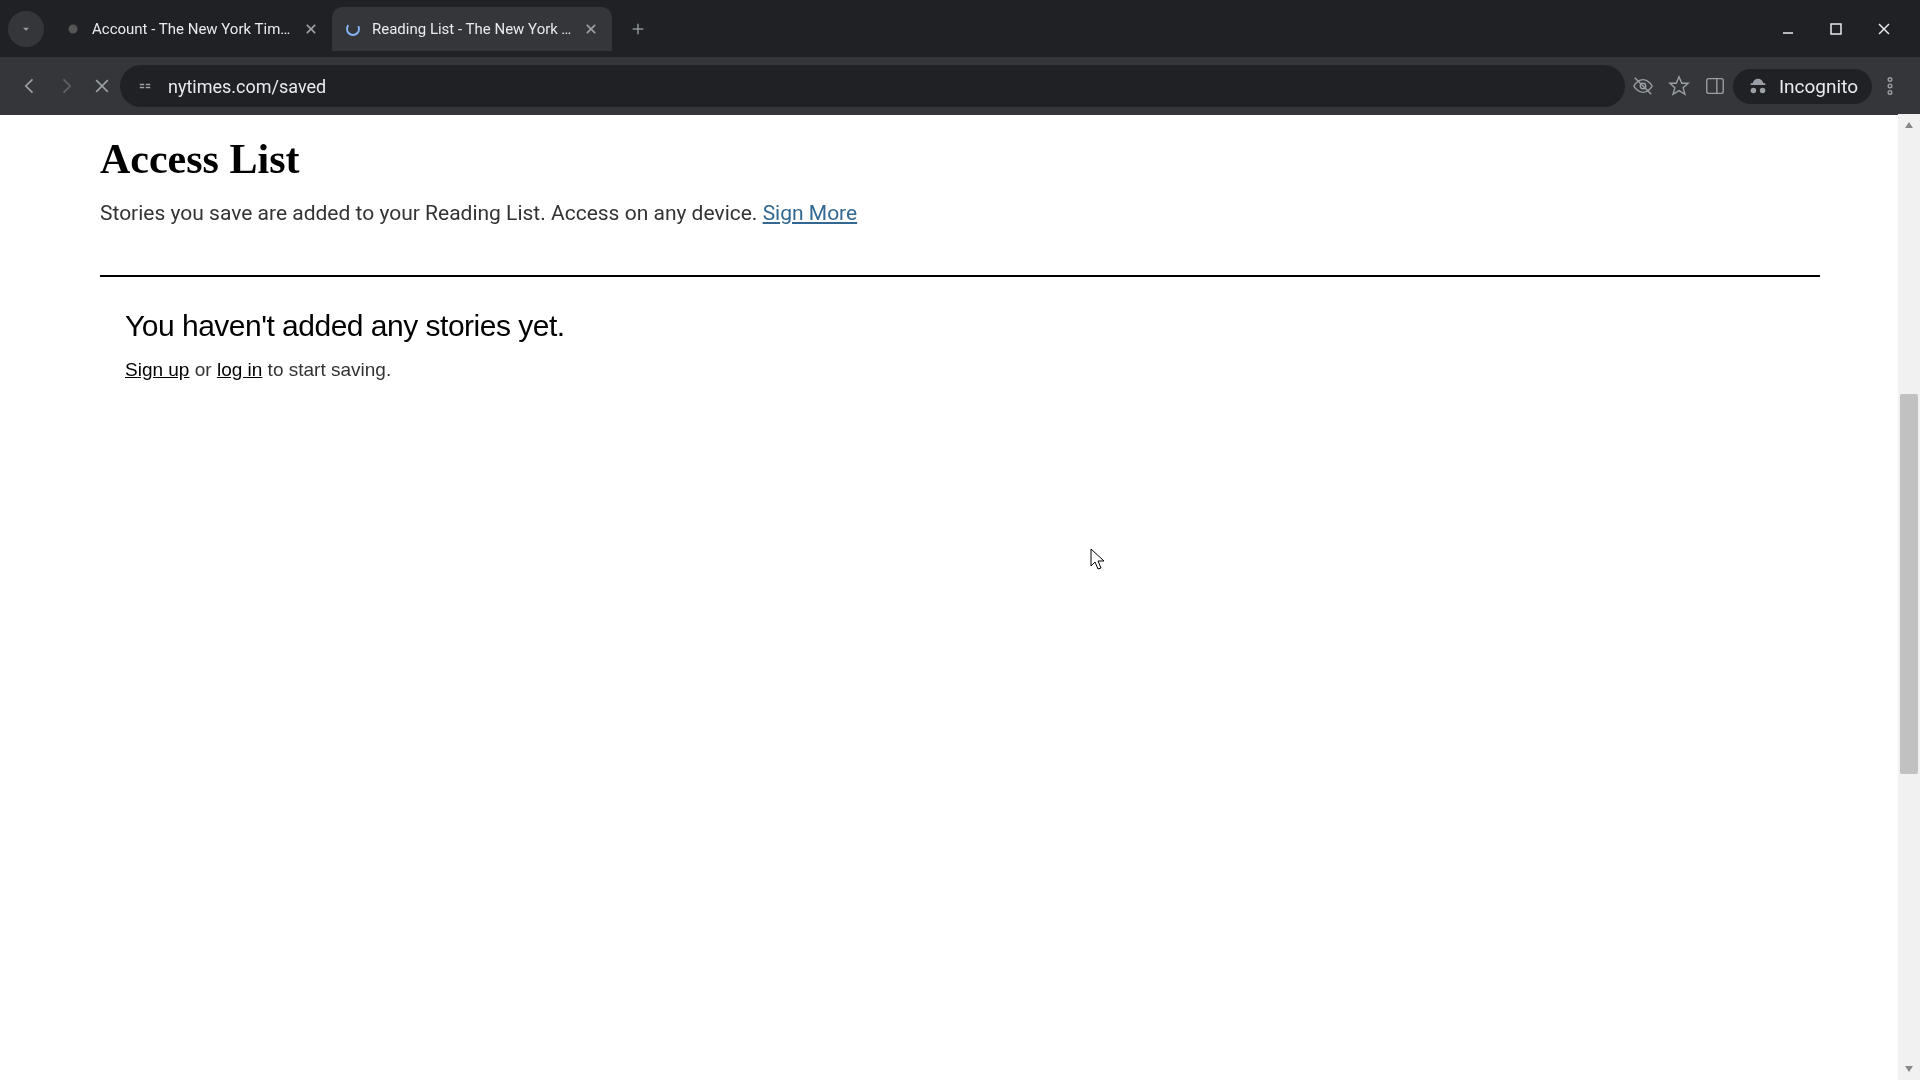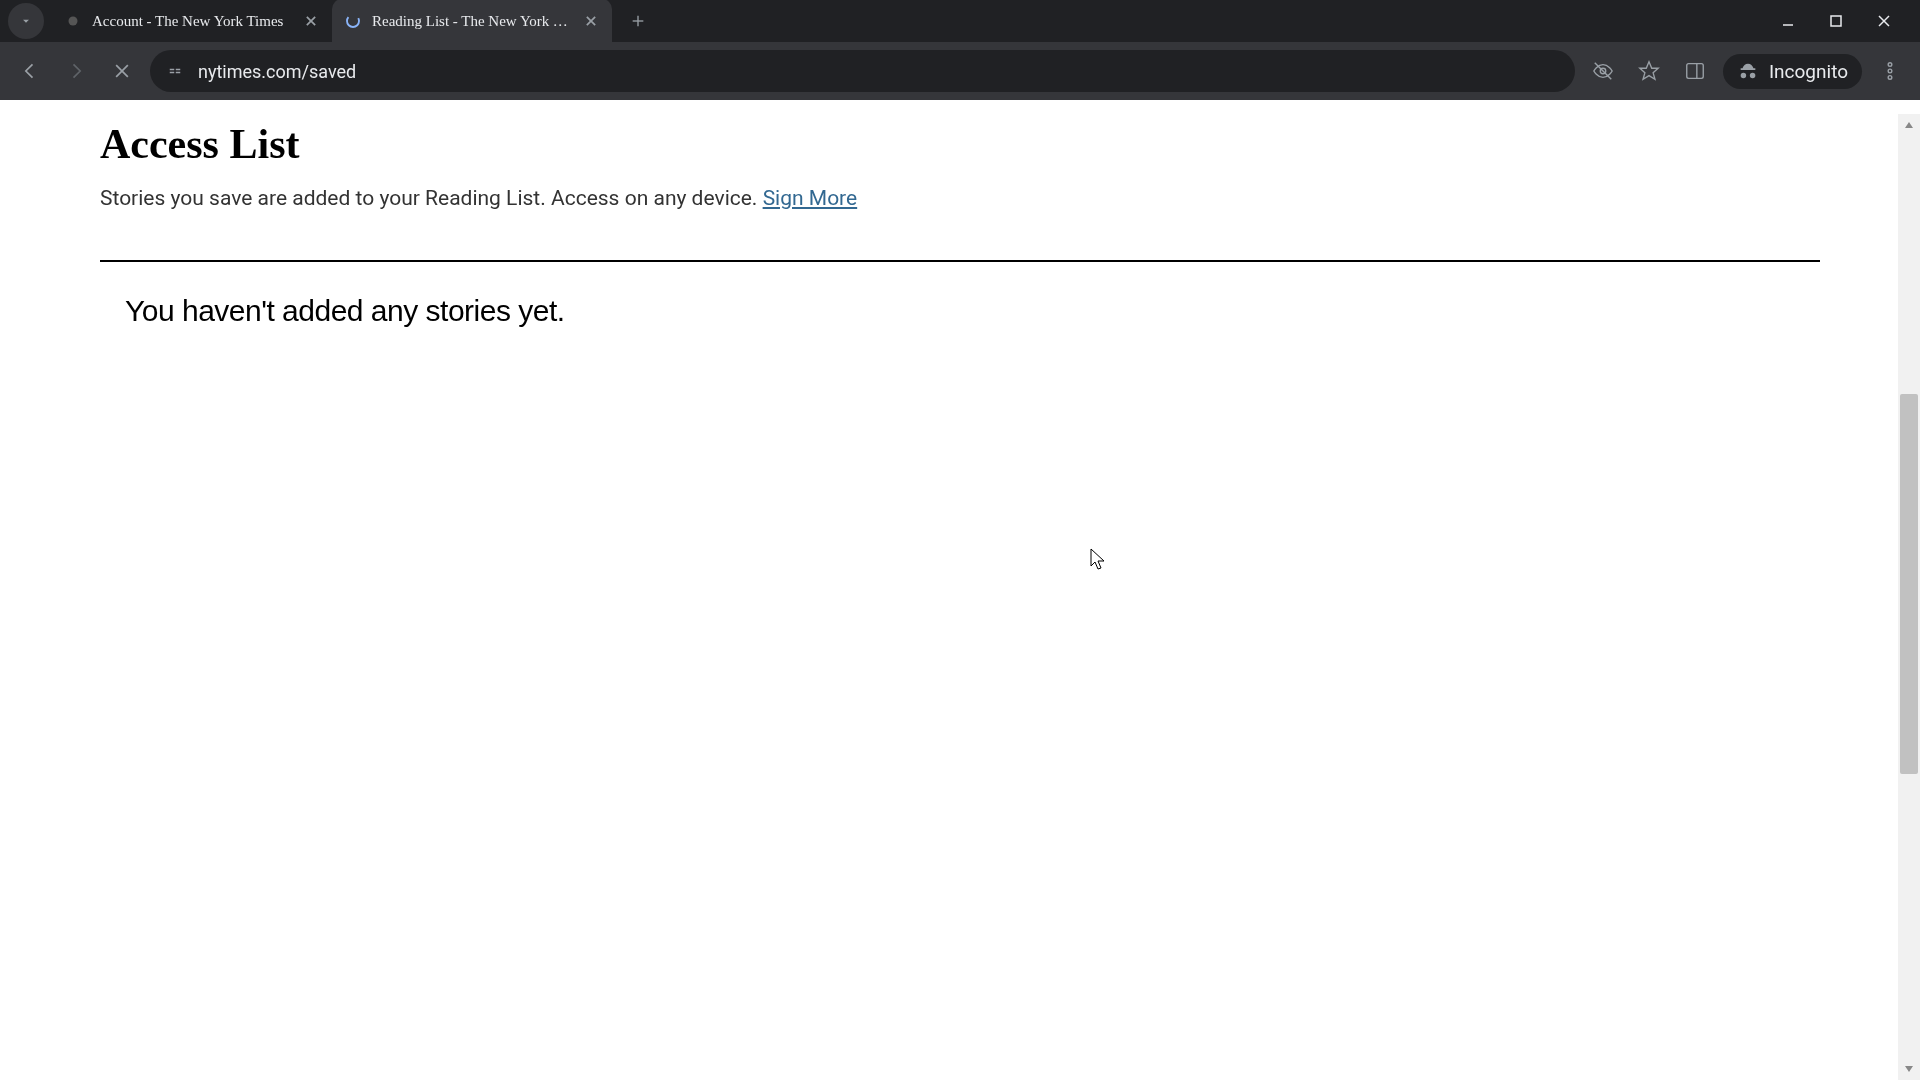--- a/index.html
+++ b/index.html
@@ -1,35 +1,35 @@
 <!DOCTYPE html>
 <html><head>
 <meta charset="utf-8">
 <style>
 * { margin: 0; padding: 0; box-sizing: border-box; }
 body { font-family: -apple-system, BlinkMacSystemFont, "Segoe UI", Roboto, Arial, sans-serif; background: #fff; width: 1920px; height: 1080px; overflow: hidden; position: relative; }
 
 
 .browser-chrome { background: #202124; color: #e8eaed; }
-.tab-bar { display: flex; align-items: center; height: 42px; padding: 0 8px; font-family: Liberation Serif, serif; }
+.tab-bar { display: flex; align-items: center; height: 57px; padding: 0 8px; }
 .tab-search { width: 36px; height: 36px; display: flex; align-items: center; justify-content: center; border-radius: 50%; background: #35363a; margin-right: 8px; }
 .tab-search svg { width: 14px; height: 14px; fill: #9aa0a6; }
 .tab { display: flex; align-items: center; height: 44px; padding: 0 12px; min-width: 280px; max-width: 280px; border-radius: 10px 10px 0 0; position: relative; }
 .tab.active { background: #35363a; }
 .tab-favicon { width: 18px; height: 18px; margin-right: 10px; display: flex; align-items: center; justify-content: center; }
 .tab-title { flex: 1; white-space: nowrap; overflow: hidden; text-overflow: ellipsis; font-size: 15px; color: #e8eaed; }
 .tab-close { width: 18px; height: 18px; display: flex; align-items: center; justify-content: center; margin-left: 8px; }
 .tab-close svg { width: 10px; height: 10px; stroke: #9aa0a6; stroke-width: 2; }
 .new-tab { width: 36px; height: 36px; display: flex; align-items: center; justify-content: center; margin-left: 8px; }
 .new-tab svg { width: 16px; height: 16px; stroke: #9aa0a6; stroke-width: 2; }
 .window-controls { margin-left: auto; display: flex; gap: 24px; padding-right: 16px; }
 .win-ctrl { width: 24px; height: 24px; display: flex; align-items: center; justify-content: center; }
 .win-ctrl svg { width: 14px; height: 14px; stroke: #e8eaed; stroke-width: 1.5; fill: none; }
 
-.addr-bar { display: flex; align-items: center; height: 58px; padding: 0 12px; background: #35363a; gap: 10px; }
+.addr-bar { display: flex; align-items: center; height: 58px; padding: 0 12px; background: #35363a; }
 .nav-btn { width: 36px; height: 36px; display: flex; align-items: center; justify-content: center; border-radius: 50%; }
 .nav-btn.disabled svg { stroke: #5f6368; }
 .nav-btn svg { width: 20px; height: 20px; stroke: #9aa0a6; stroke-width: 2; fill: none; }
 .url-field { flex: 1; background: #202124; border-radius: 24px; height: 42px; display: flex; align-items: center; padding: 0 16px; gap: 14px; }
 .site-info { display: flex; align-items: center; }
 .site-info svg { width: 18px; height: 18px; fill: #9aa0a6; }
 .url-text { color: #e8eaed; font-size: 18px; flex: 1; }
 .addr-icon { width: 36px; height: 36px; display: flex; align-items: center; justify-content: center; }
 .addr-icon svg { width: 22px; height: 22px; stroke: #9aa0a6; stroke-width: 1.5; fill: none; }
 .incognito-badge { display: flex; align-items: center; gap: 10px; padding: 6px 14px; border-radius: 20px; background: #202124; }
@@ -186,20 +186,23 @@
   </div>
 </div>
 
 <div class="page">
   <h1 class="page-title">Access List</h1>
   <p class="subtext">
     <span>Stories you save are added to your Reading List. Access on any device. </span><a href="#">Sign More</a>
   </p>
   <hr class="divider">
   <h2 class="empty-title">You haven't added any stories yet.</h2>
+  <p class="signin-line">
+    <a href="#">Sign up</a><span> or </span><a href="#">log in</a><span> to start saving.</span>
+  </p>
 
 </div>
 
 <div class="scrollbar-track">
   <div class="scroll-arrow" style="top:0">
     <svg viewBox="0 0 10 10">
         <polygon points="5,2 9,8 1,8"></polygon>
       </svg>
   </div>
   <div class="scrollbar-thumb" style="top:280px; height:380px"></div>

